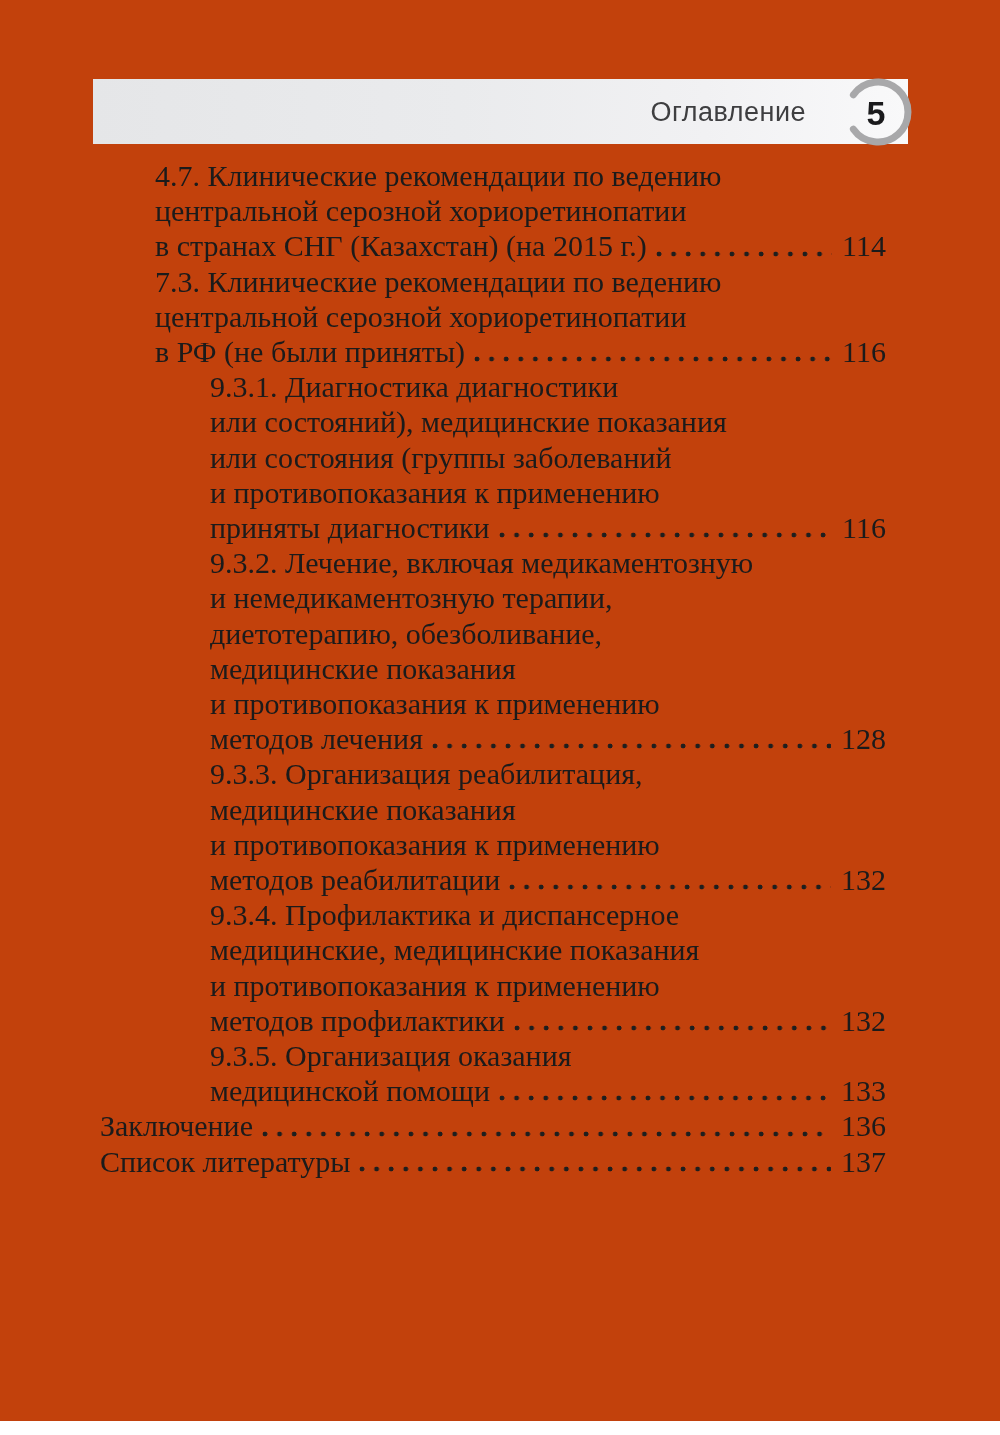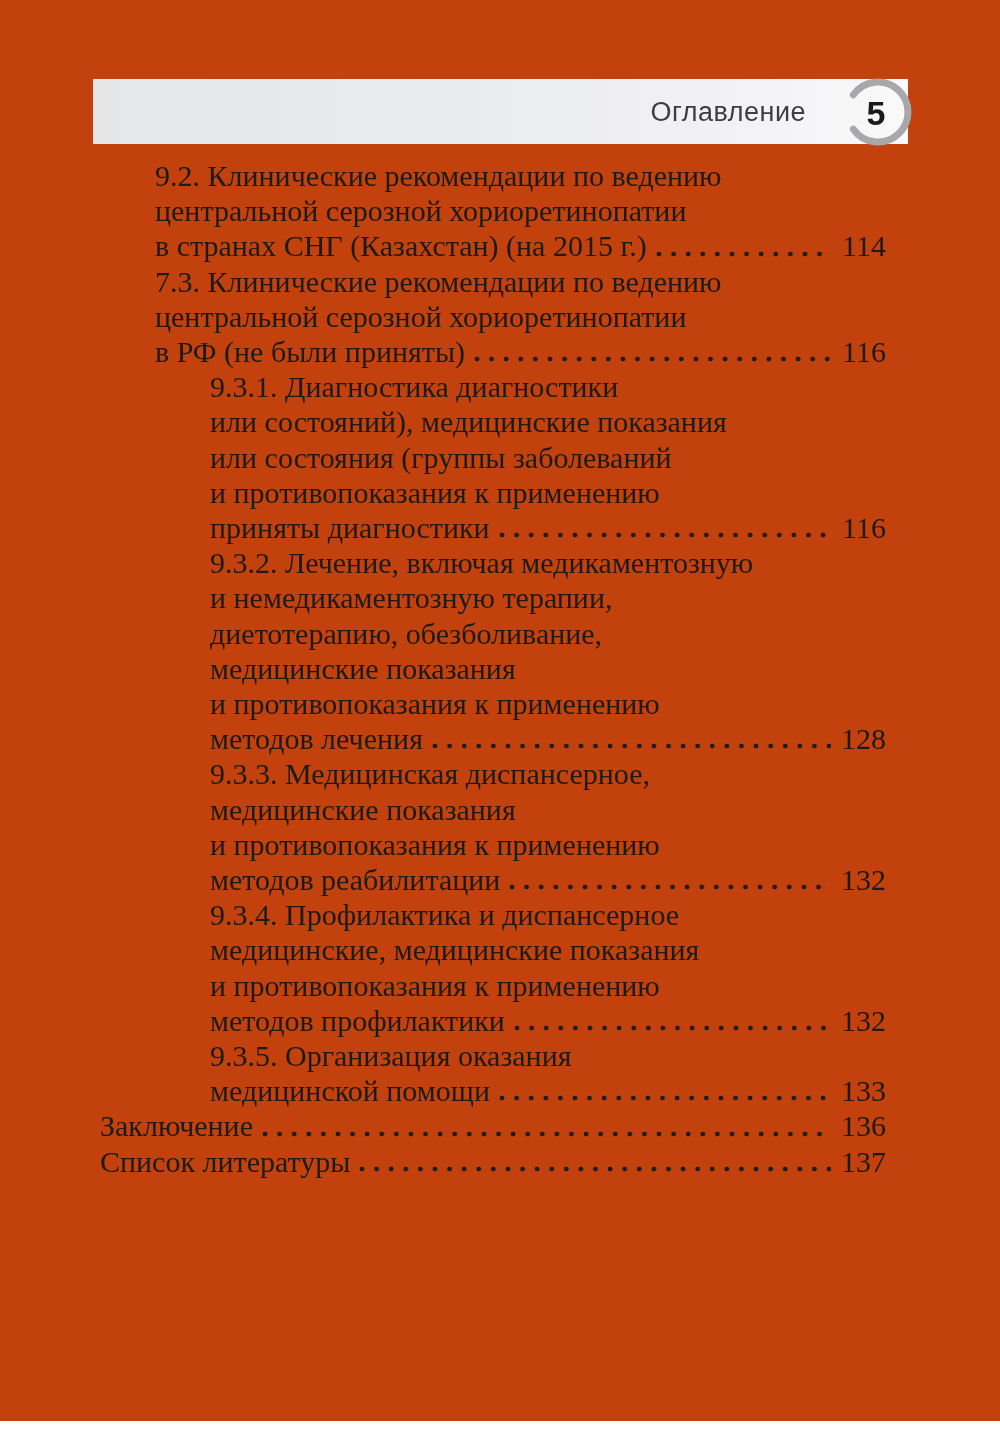--- a/index.html
+++ b/index.html
@@ -88,21 +88,21 @@
     <span class="header-title">Оглавление</span>
   </div>
 
   <svg class="page-badge-arc" viewBox="0 0 80 80" width="80" height="80">
     <path d="M 15.4 22.8 A 30 30 0 1 1 15.4 57.2" fill="none" stroke="#a8a8aa" stroke-width="7" stroke-linecap="round"></path>
   </svg>
   <span class="page-badge-num">5</span>
 
   <div class="toc" id="toc">
       <div class="toc-row i1">
-        <span class="rt">9.2. Клинические рекомендации по ведению</span>
+        <span class="rt">4.7. Клинические рекомендации по ведению</span>
       </div>
       <div class="toc-row i1">
         <span class="rt">центральной серозной хориоретинопатии</span>
       </div>
       <div class="toc-row i1">
         <span class="rt">в странах СНГ (Казахстан) (на 2015 г.)</span>
         <span class="leader"></span>
         <span class="pg">114</span>
       </div>
       <div class="toc-row i1">
@@ -147,21 +147,21 @@
       </div>
       <div class="toc-row i2">
         <span class="rt">и противопоказания к применению</span>
       </div>
       <div class="toc-row i2">
         <span class="rt">методов лечения</span>
         <span class="leader"></span>
         <span class="pg">128</span>
       </div>
       <div class="toc-row i2">
-        <span class="rt">9.3.3. Медицинская диспансерное,</span>
+        <span class="rt">9.3.3. Организация реабилитация,</span>
       </div>
       <div class="toc-row i2">
         <span class="rt">медицинские показания</span>
       </div>
       <div class="toc-row i2">
         <span class="rt">и противопоказания к применению</span>
       </div>
       <div class="toc-row i2">
         <span class="rt">методов реабилитации</span>
         <span class="leader"></span>

